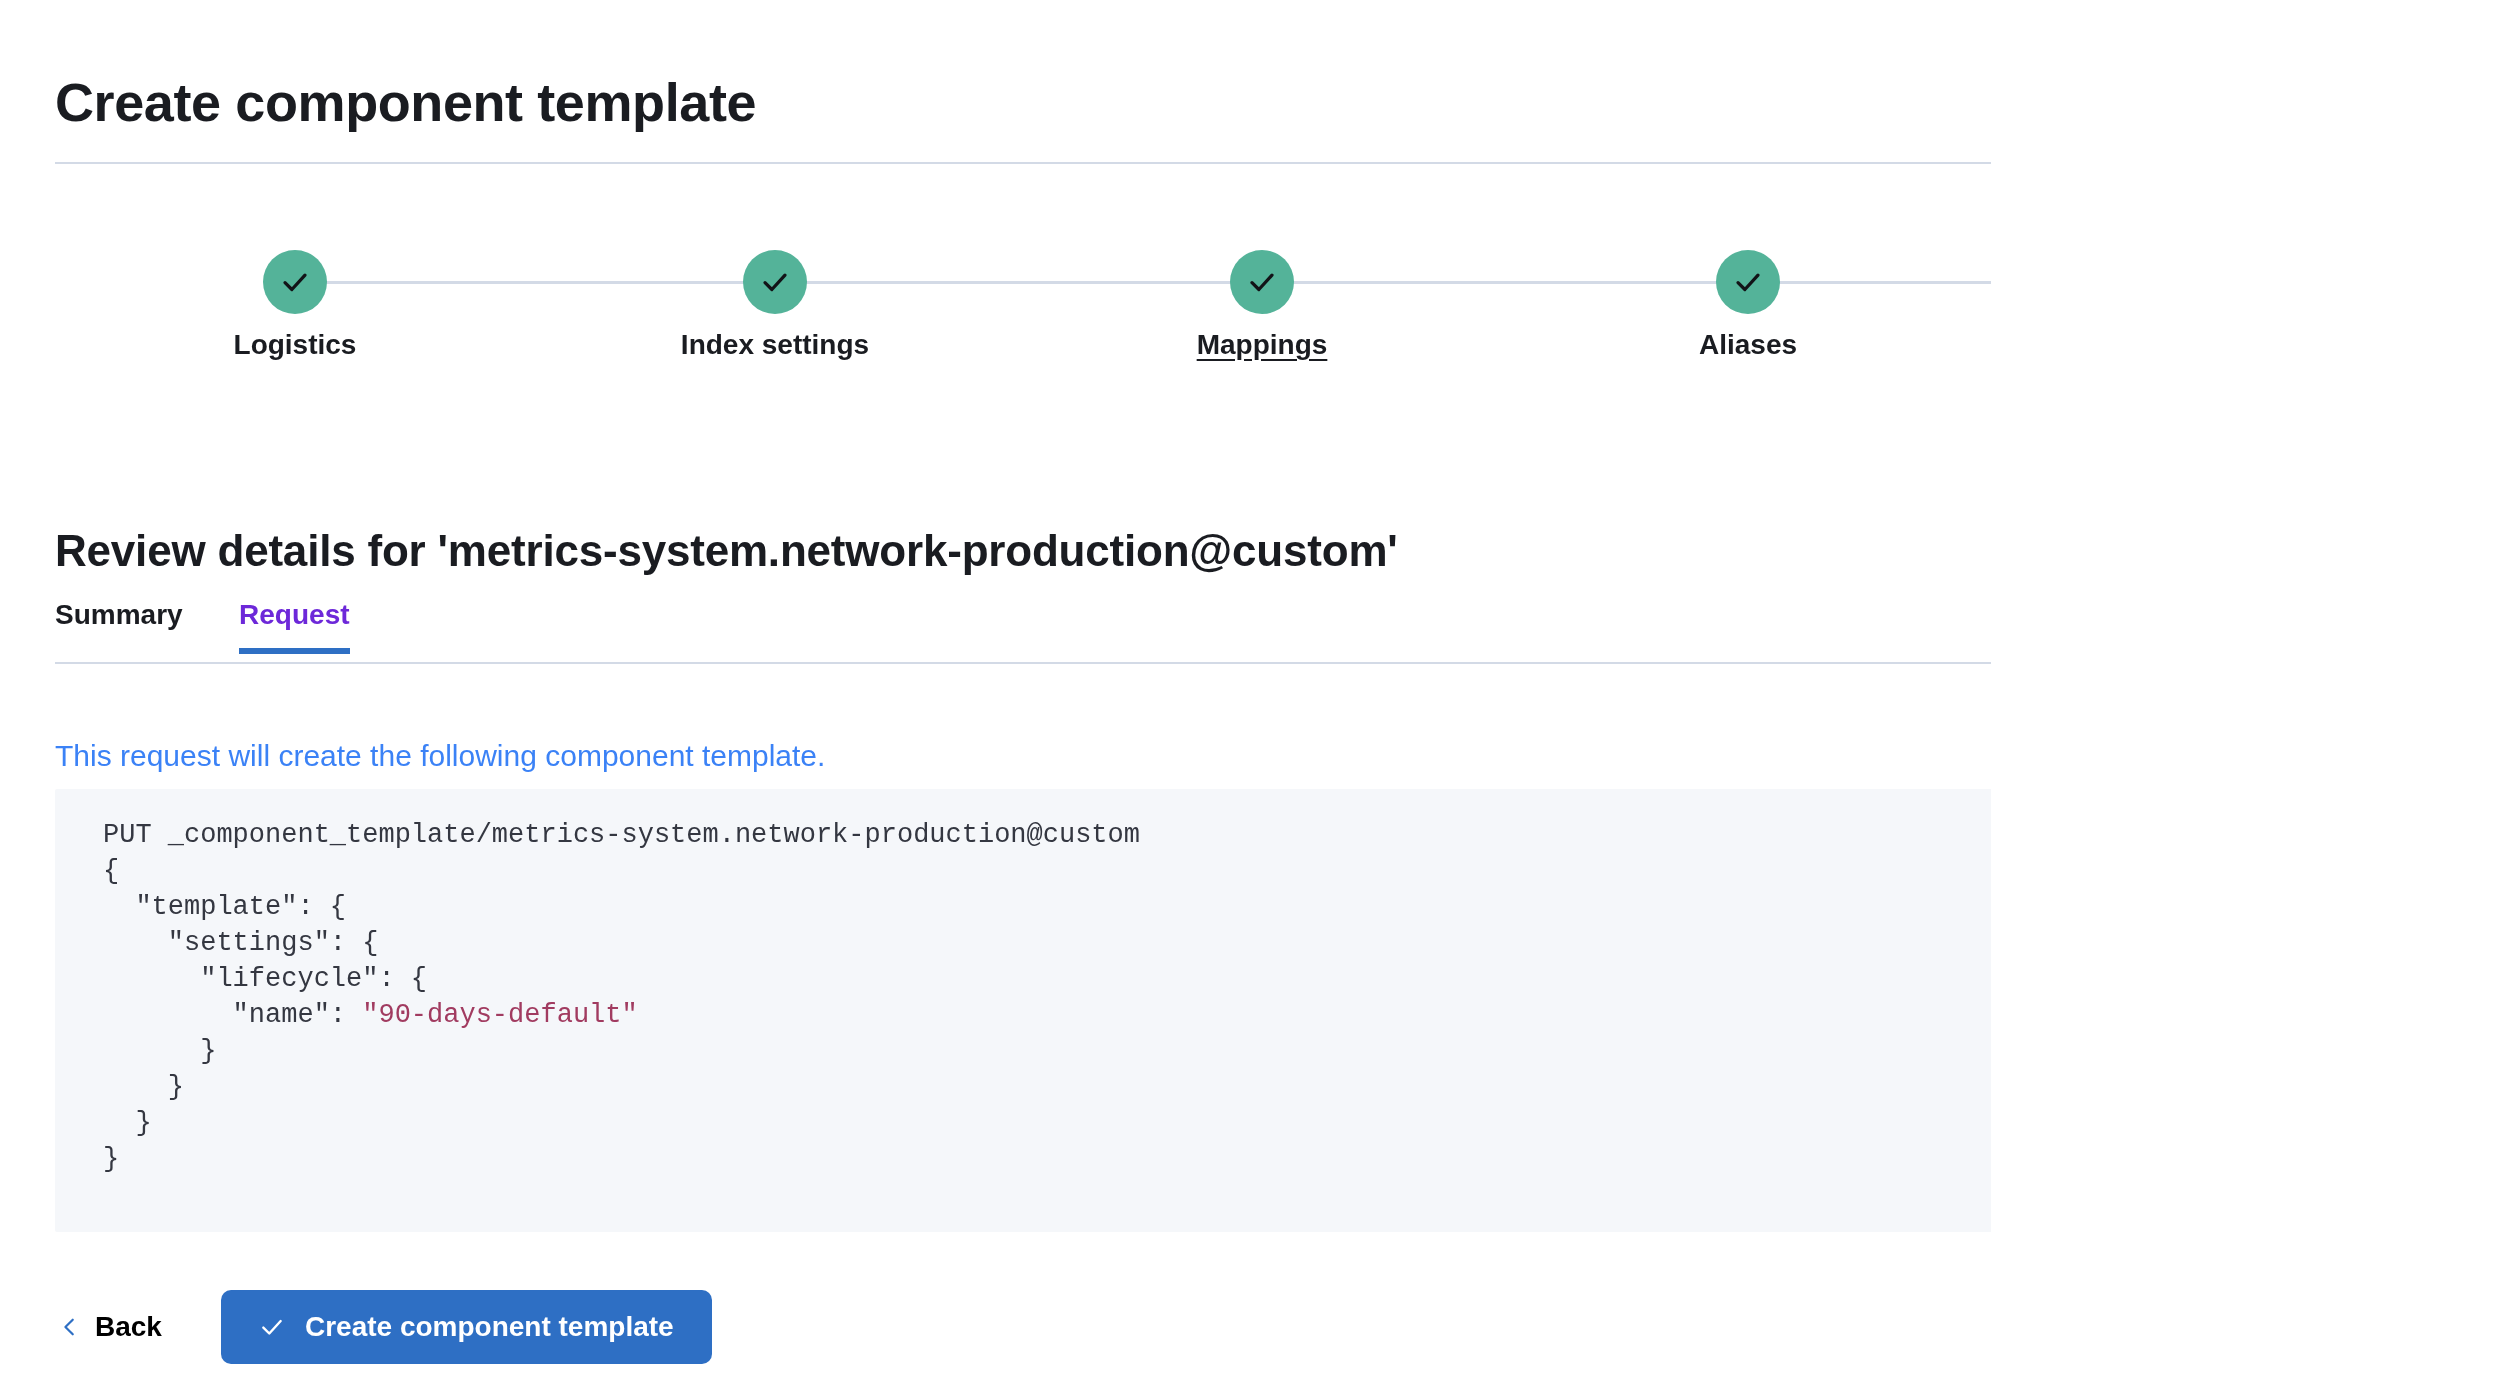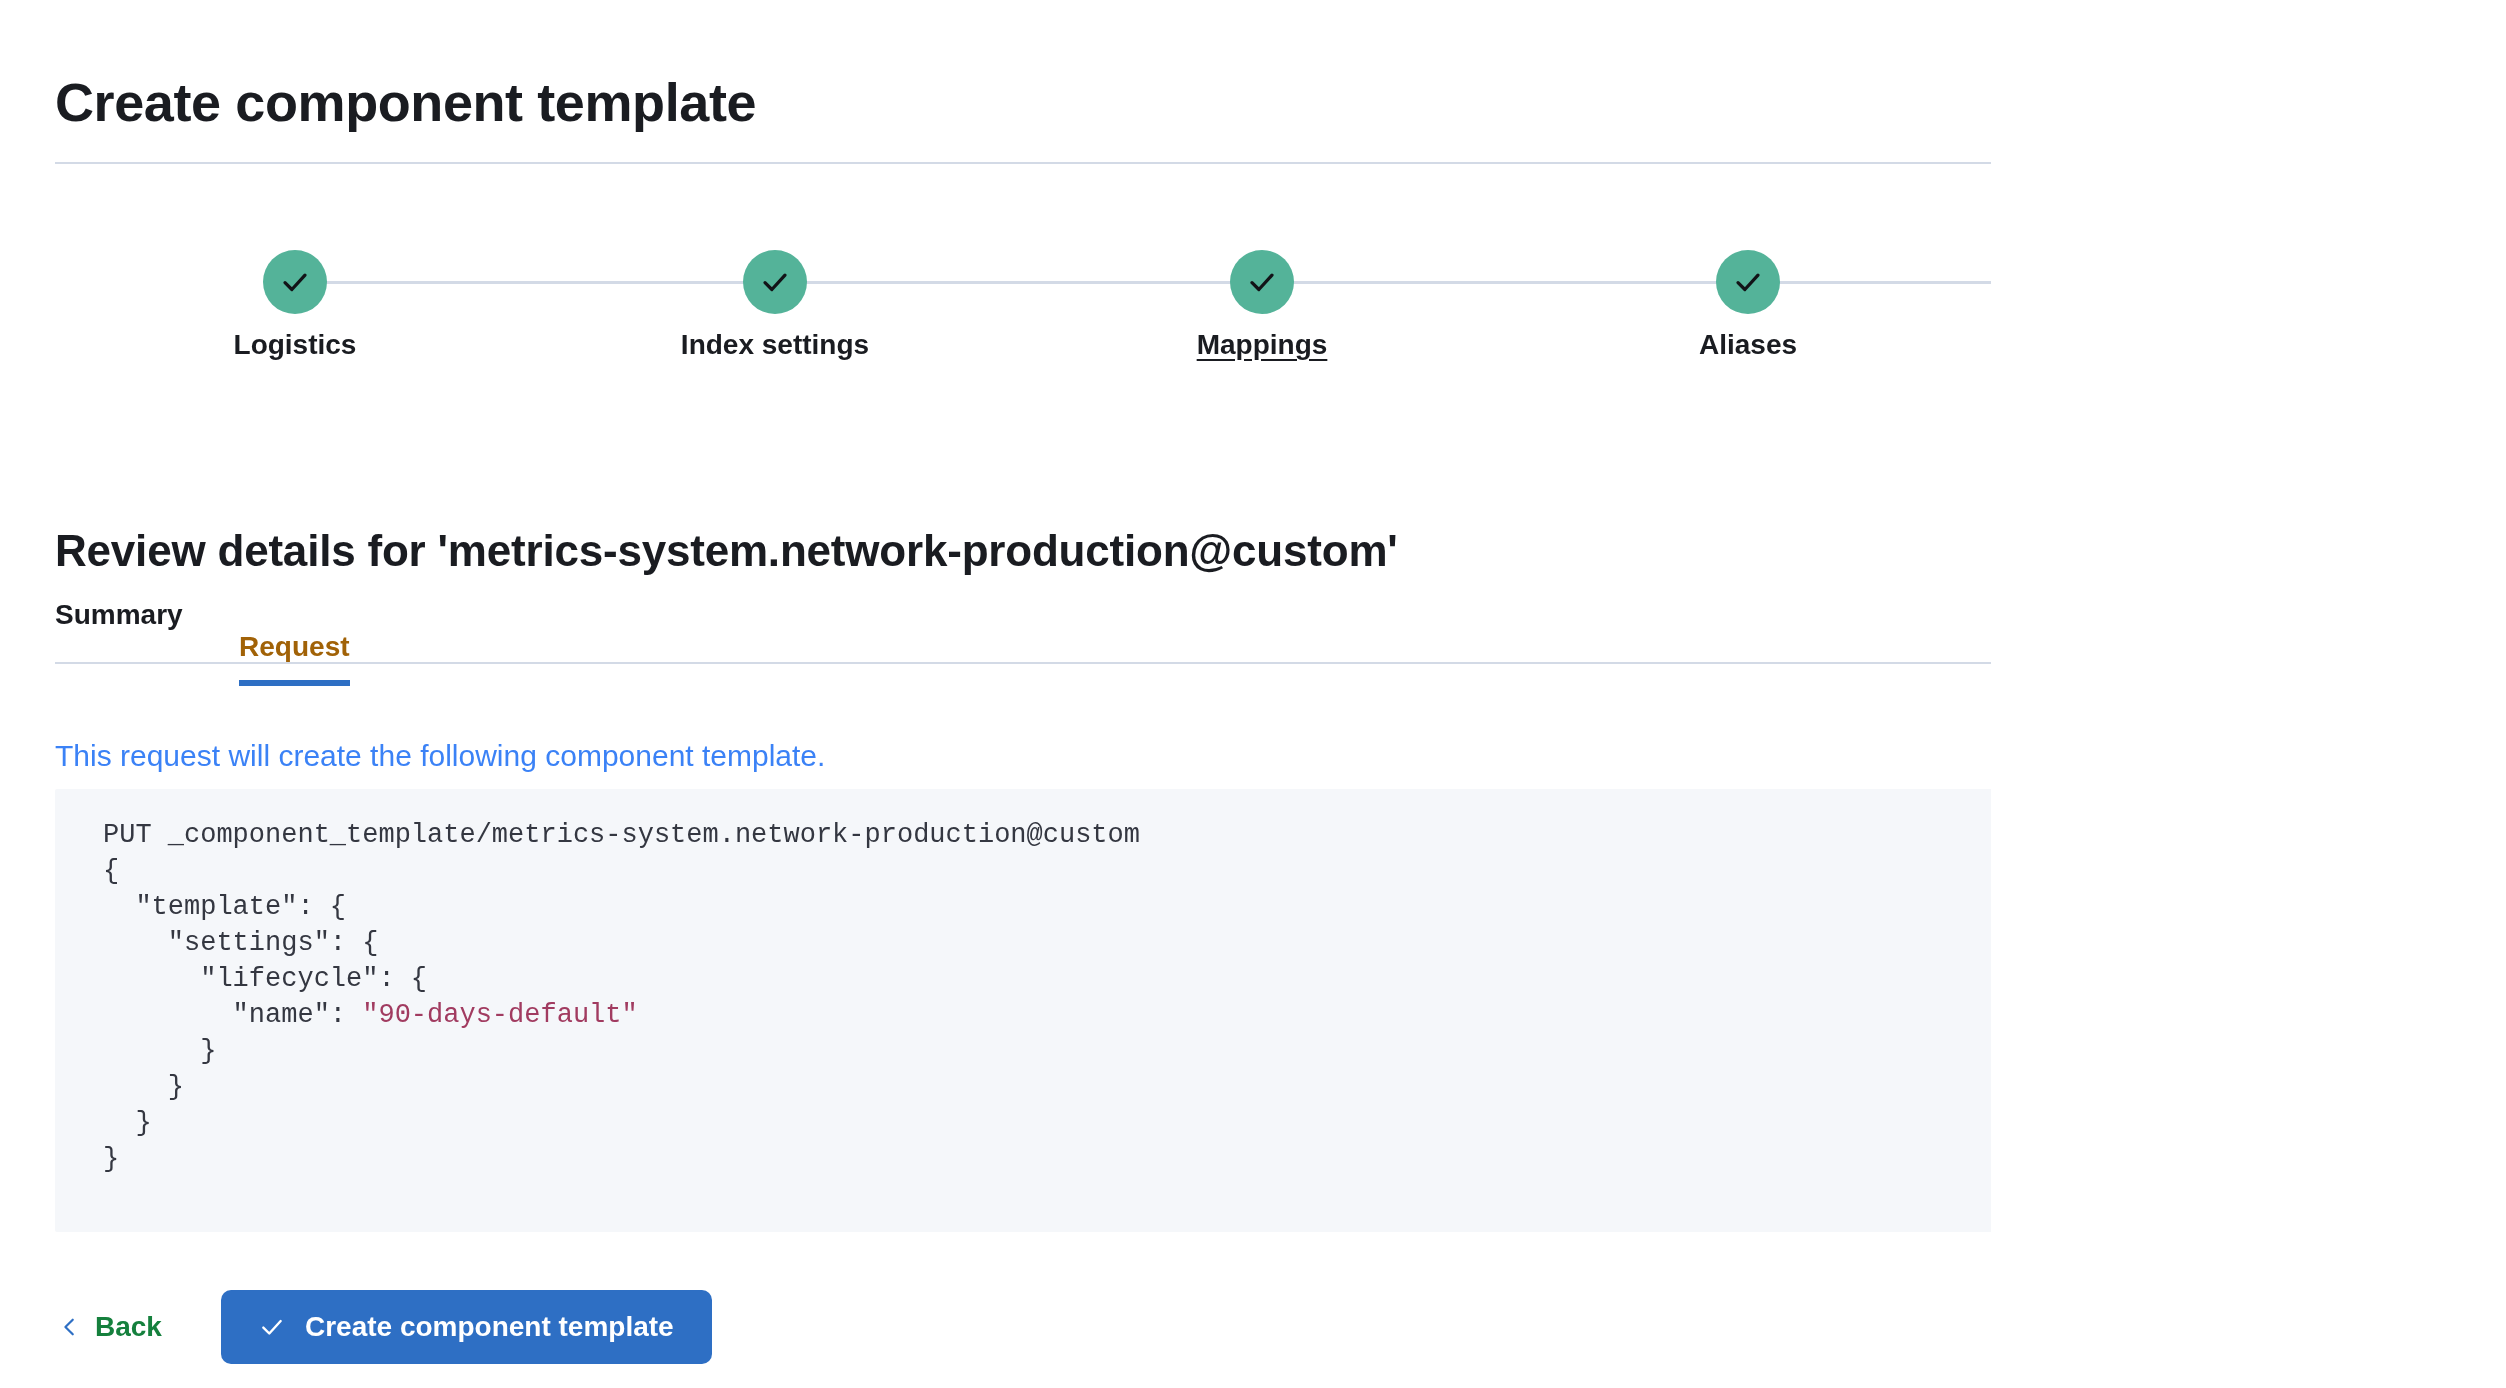--- a/index.html
+++ b/index.html
@@ -126,21 +126,21 @@
     padding: 0 0 22px 0;
     margin-right: 52px;
     font-size: 28px;
     line-height: 34px;
     font-weight: 700;
     color: #1a1c21;
     cursor: pointer;
     vertical-align: top;
     text-align: center;
   }
-  .tab.active { color: #a16207; margin-top: 32px; }
+  .tab.active { color: #6d28d9; }
   .tab.active::after {
     content: "";
     position: absolute;
     left: 0; right: 0; bottom: 0;
     height: 6px;
     background: #2e6fc4;
     z-index: 2;
   }
 
   
@@ -201,21 +201,21 @@
     align-items: center;
     gap: 55px;
   }
   .back-btn {
     display: inline-flex;
     align-items: center;
     gap: 14px;
     font-size: 28px;
     line-height: 34px;
     font-weight: 600;
-    color: #15803d;
+    color: #000000;
     background: transparent;
     border: none;
     padding: 10px 4px;
     cursor: pointer;
     font-family: "Liberation Sans", sans-serif;
   }
   .back-btn .chev { display: block; width: 22px; height: 22px; }
   .primary-btn {
     display: inline-flex;
     align-items: center;

